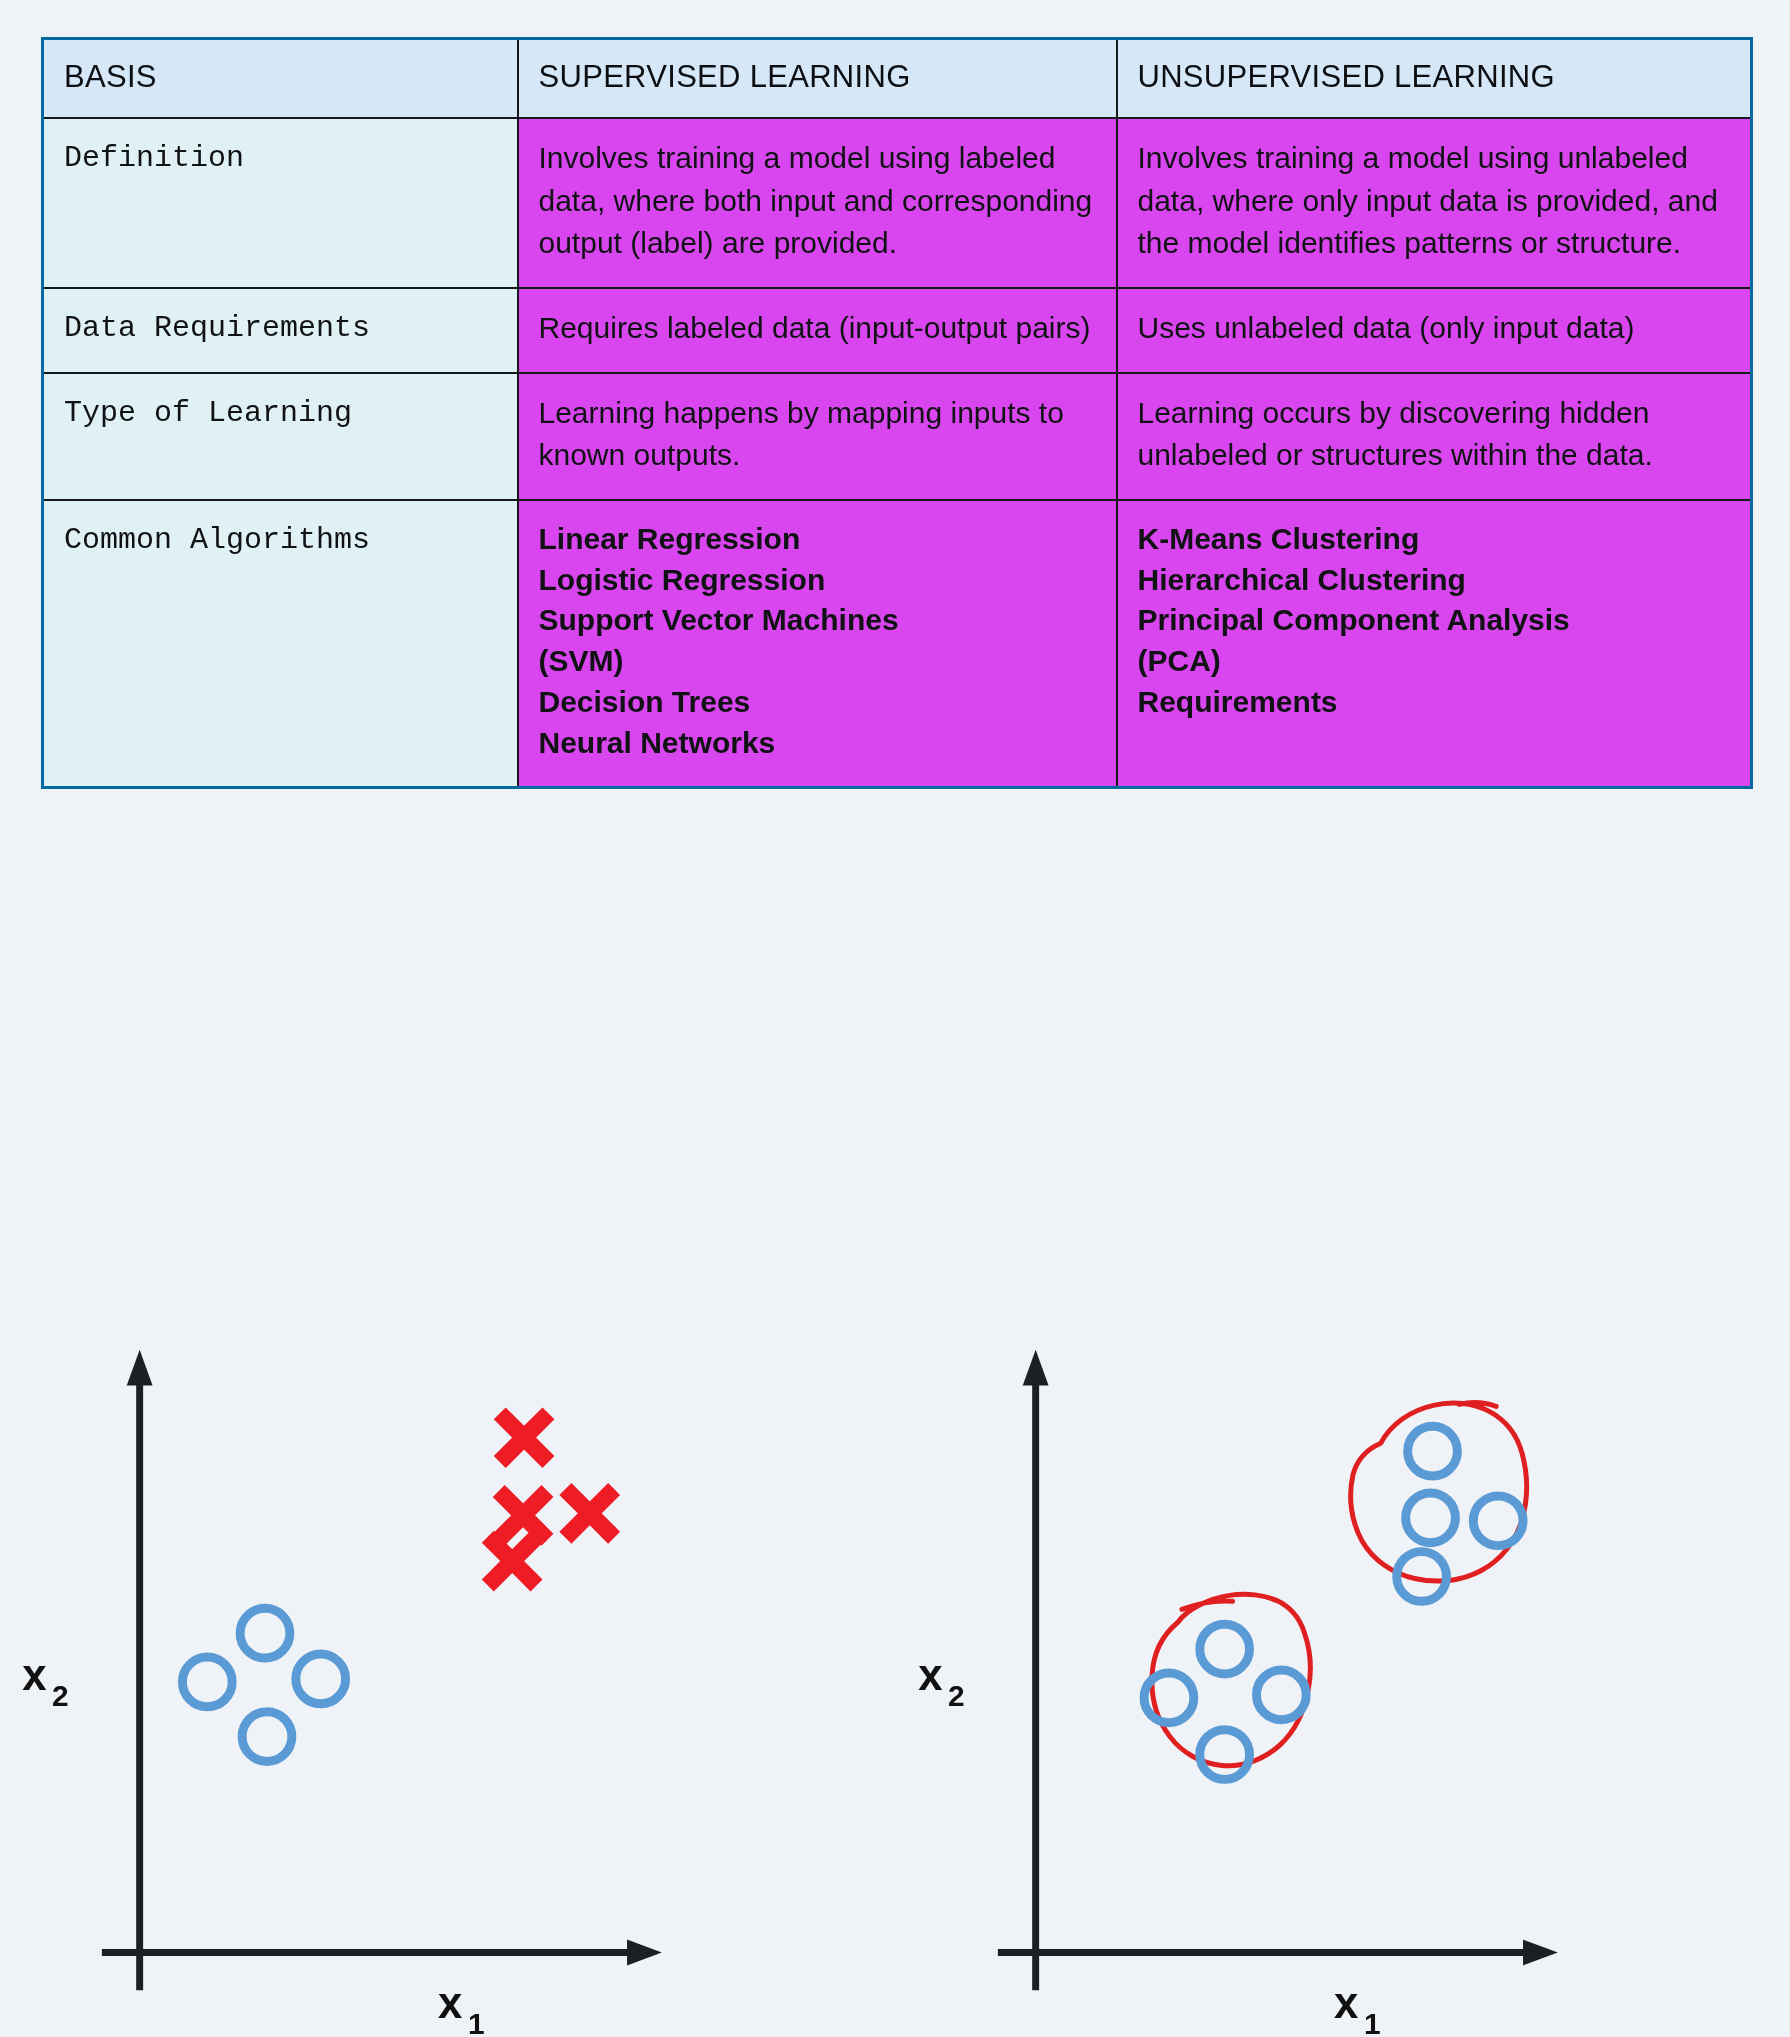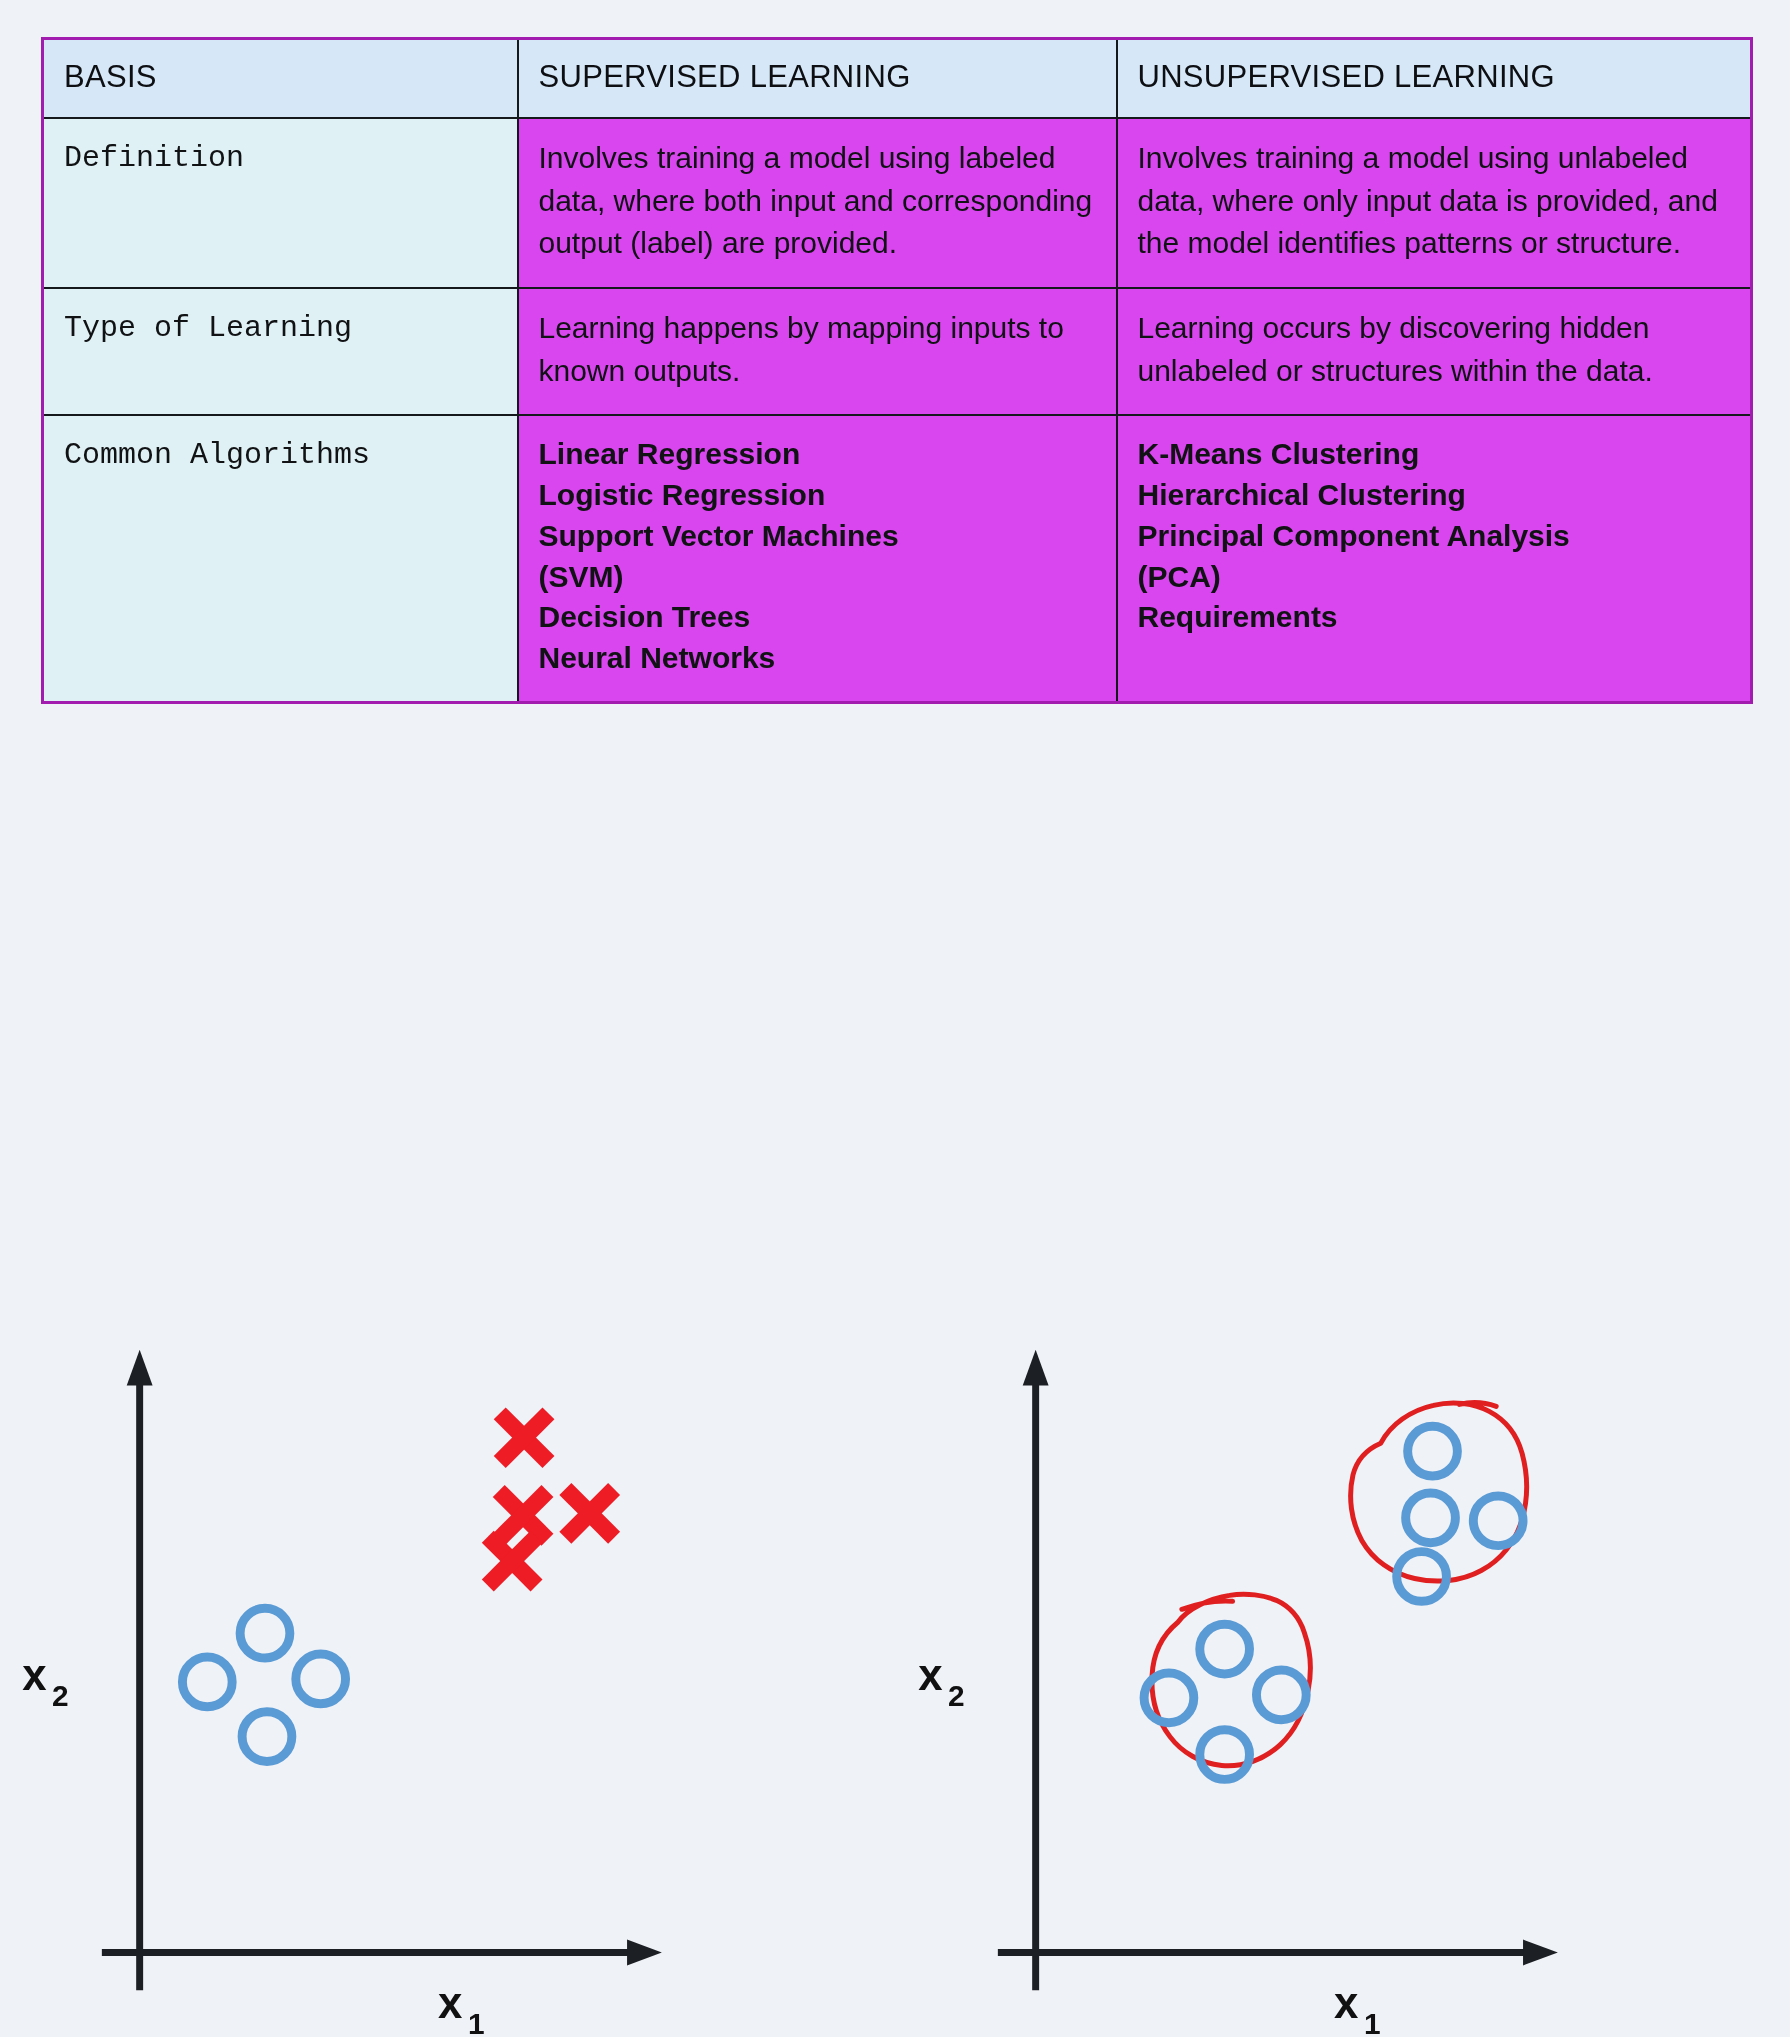--- a/index.html
+++ b/index.html
@@ -27,21 +27,21 @@
     position: absolute;
     left: 41px;
     top: 37px;
     width: 1708px;
   }
 
   table.cmp {
     border-collapse: collapse;
     table-layout: fixed;
     width: 100%;
-    border: 3px solid #a21caf;
+    border: 3px solid #0369a1;
   }
 
   table.cmp col.c1 { width: 475px; }
   table.cmp col.c2 { width: 599px; }
   table.cmp col.c3 { width: 635px; }
 
   table.cmp th, table.cmp td {
     border: 2px solid #16191c;
     vertical-align: top;
     padding: 18px 20px 22px 20px;
@@ -129,20 +129,25 @@
         </tr>
       </thead>
       <tbody>
 
         <tr>
           <td class="basis">Definition</td>
           <td>Involves training a model using labeled data, where both input and corresponding output (label) are provided.</td>
           <td>Involves training a model using unlabeled data, where only input data is provided, and the model identifies patterns or structure.</td>
         </tr>
 
+        <tr>
+          <td class="basis">Data Requirements</td>
+          <td>Requires labeled data (input-output pairs)</td>
+          <td>Uses unlabeled data (only input data)</td>
+        </tr>
 
         <tr>
           <td class="basis">Type of Learning</td>
           <td>Learning happens by mapping inputs to known outputs.</td>
           <td>Learning occurs by discovering hidden unlabeled or structures within the data.</td>
         </tr>
 
 
         <tr>
           <td class="basis">Common Algorithms</td>

